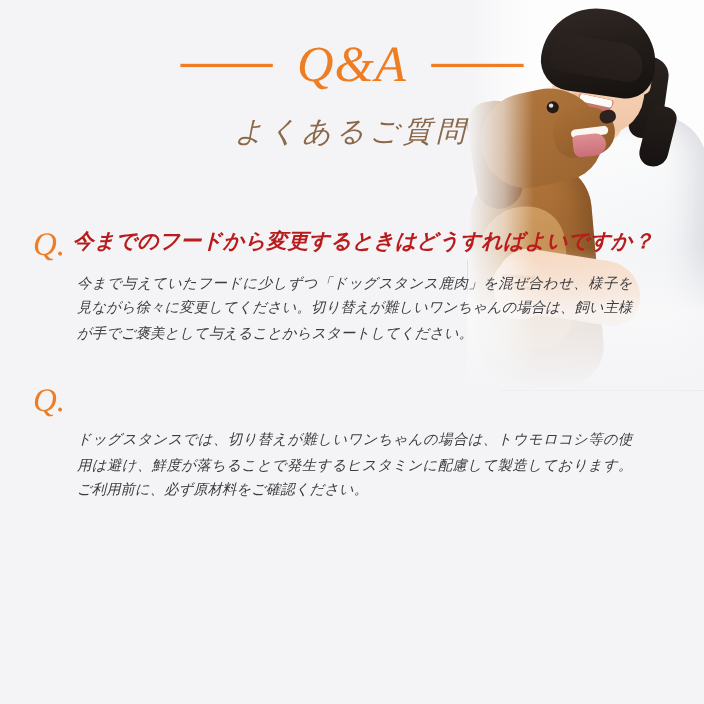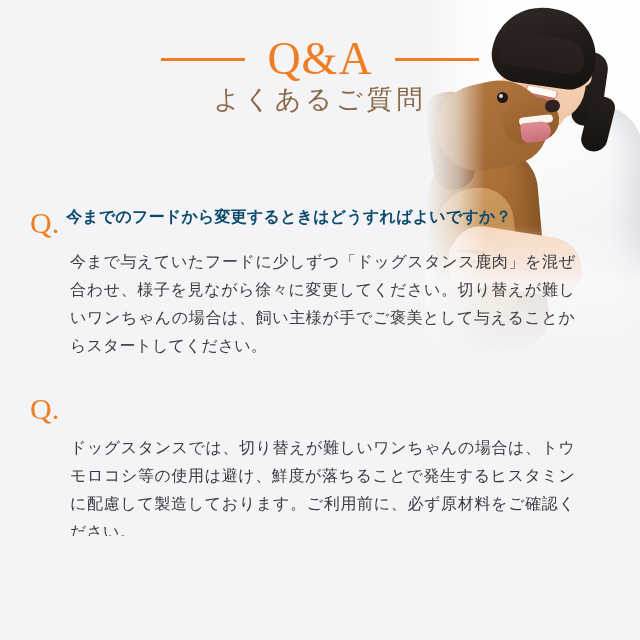--- a/index.html
+++ b/index.html
@@ -13,20 +13,21 @@
     background:#f4f4f6;
     font-family:"DejaVu Serif", serif;
     position:relative;
   }
 
   #page {
     position:relative;
     width:640px; height:536px;
     background:#f4f4f6;
     overflow:hidden;
+    font-style:italic;
   }
 
   
   #photo {
     position:absolute;
     right:0; top:0;
     width:215px; height:355px;
     overflow:hidden;
     pointer-events:none;
   }
@@ -290,21 +291,21 @@
   }
   #qa-title {
     font-family:"Liberation Serif", "DejaVu Serif", serif;
     font-size:46px;
     line-height:1;
     color:#ee7d23;
     letter-spacing:1px;
     white-space:nowrap;
   }
   #subtitle {
-    margin-top:0;
+    margin-top:20px;
     font-family:"DejaVu Serif", serif;
     font-size:26px;
     letter-spacing:4px;
     color:#8a6848;
   }
 
   
   #qa-list {
     position:absolute;
     left:0; top:206px;
@@ -322,31 +323,31 @@
   }
   .q-mark {
     font-family:"Liberation Serif","DejaVu Serif",serif;
     font-size:30px;
     line-height:1.15;
     color:#ee7d23;
     flex:0 0 auto;
   }
   .q-text {
     font-family:"DejaVu Serif", serif;
-    font-size:16px;
+    font-size:19px;
     line-height:1.42;
     font-weight:700;
-    color:#0c4a6e;
+    color:#b91c1c;
     letter-spacing:.2px;
   }
   .answer {
     margin-top:7px;
     padding-left:40px;
     font-family:"DejaVu Serif", serif;
-    font-size:16px;
+    font-size:13px;
     line-height:1.76;
     color:#3b3b3f;
     letter-spacing:.1px;
     text-align:justify;
     max-width:545px;
   }
 </style>
 </head>
 <body>
 

